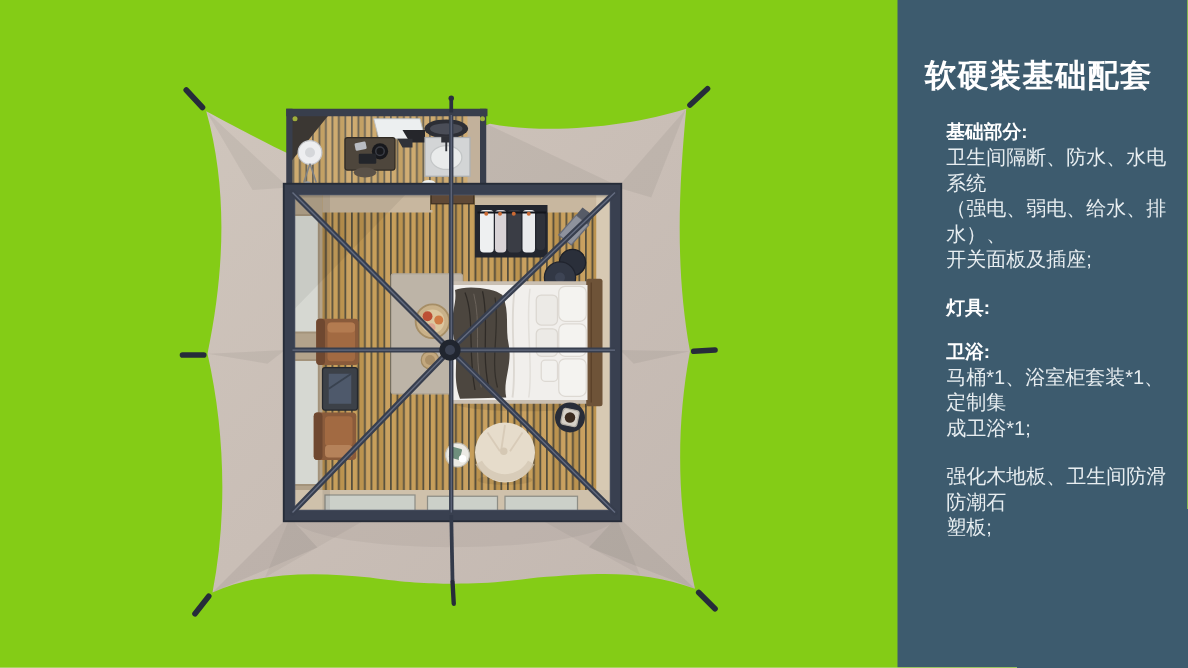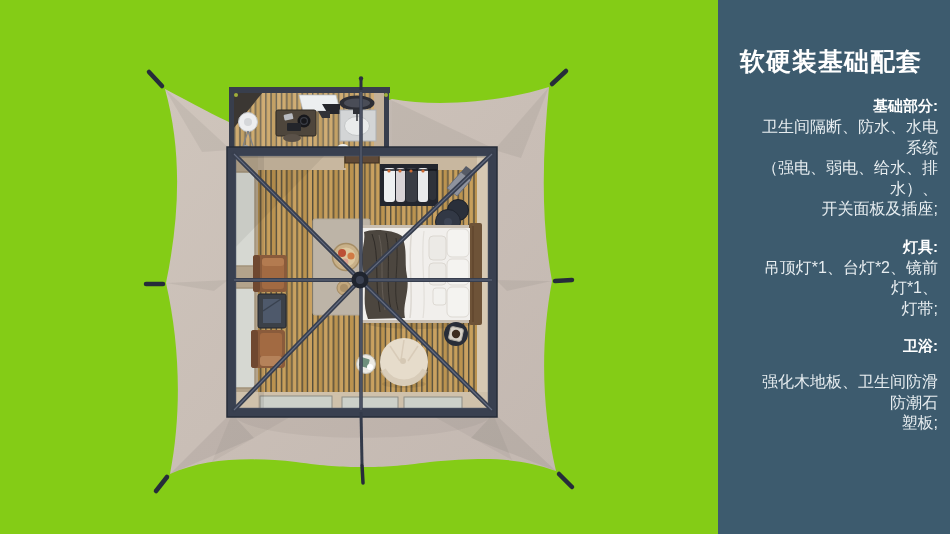--- a/index.html
+++ b/index.html
@@ -1,21 +1,21 @@
 <!DOCTYPE html>
 <html><head>
 <meta charset="utf-8">
 <style>
   html,body{margin:0;padding:0;}
   body{font-family:"Liberation Sans",sans-serif;background:#e4e4e4;}
   .stage{position:relative;width:950px;height:534px;overflow:hidden;background:#84cc16;padding-left:24px;}
   .render{position:absolute;left:0;top:0;width:718px;height:534px;}
   .sidebar{position:absolute;left:718px;top:0;width:232px;height:534px;background:#3d5b6e;box-sizing:border-box;}
   .sidebar h1{color:#ffffff;font-size:25px;font-weight:700;letter-spacing:1px;margin:46px 8px 20px 22px;line-height:31px;}
-  .sidebar .section{margin:0 12px 18px 39px;text-align:right;}
+  .sidebar .section{margin:0 12px 18px 39px;}
   .sidebar h2{color:#ffffff;font-size:15px;font-weight:700;margin:0 0 3px 0;line-height:17px;}
   .sidebar p{color:#e7edf0;font-size:16px;line-height:20.5px;margin:0;white-space:pre-line;}
 </style>
 </head>
 <body>
 
 <div class="stage">
 
   <svg class="render" viewBox="0 0 718 534">
     <defs>
@@ -288,26 +288,26 @@
     <div class="section">
       <h2>基础部分:</h2>
       <p>卫生间隔断、防水、水电系统
 （强电、弱电、给水、排水）、
 开关面板及插座;</p>
     </div>
 
 
     <div class="section">
       <h2>灯具:</h2>
-      <p>吊顶灯*1、台灯*2、镜前灯*1、
-灯带;</p>
     </div>
 
     <div class="section">
       <h2>卫浴:</h2>
+      <p>马桶*1、浴室柜套装*1、定制集
+成卫浴*1;</p>
     </div>
 
     <div class="section">
       <p>强化木地板、卫生间防滑防潮石
 塑板;</p>
     </div>
   </aside>
 
 </div>
 

